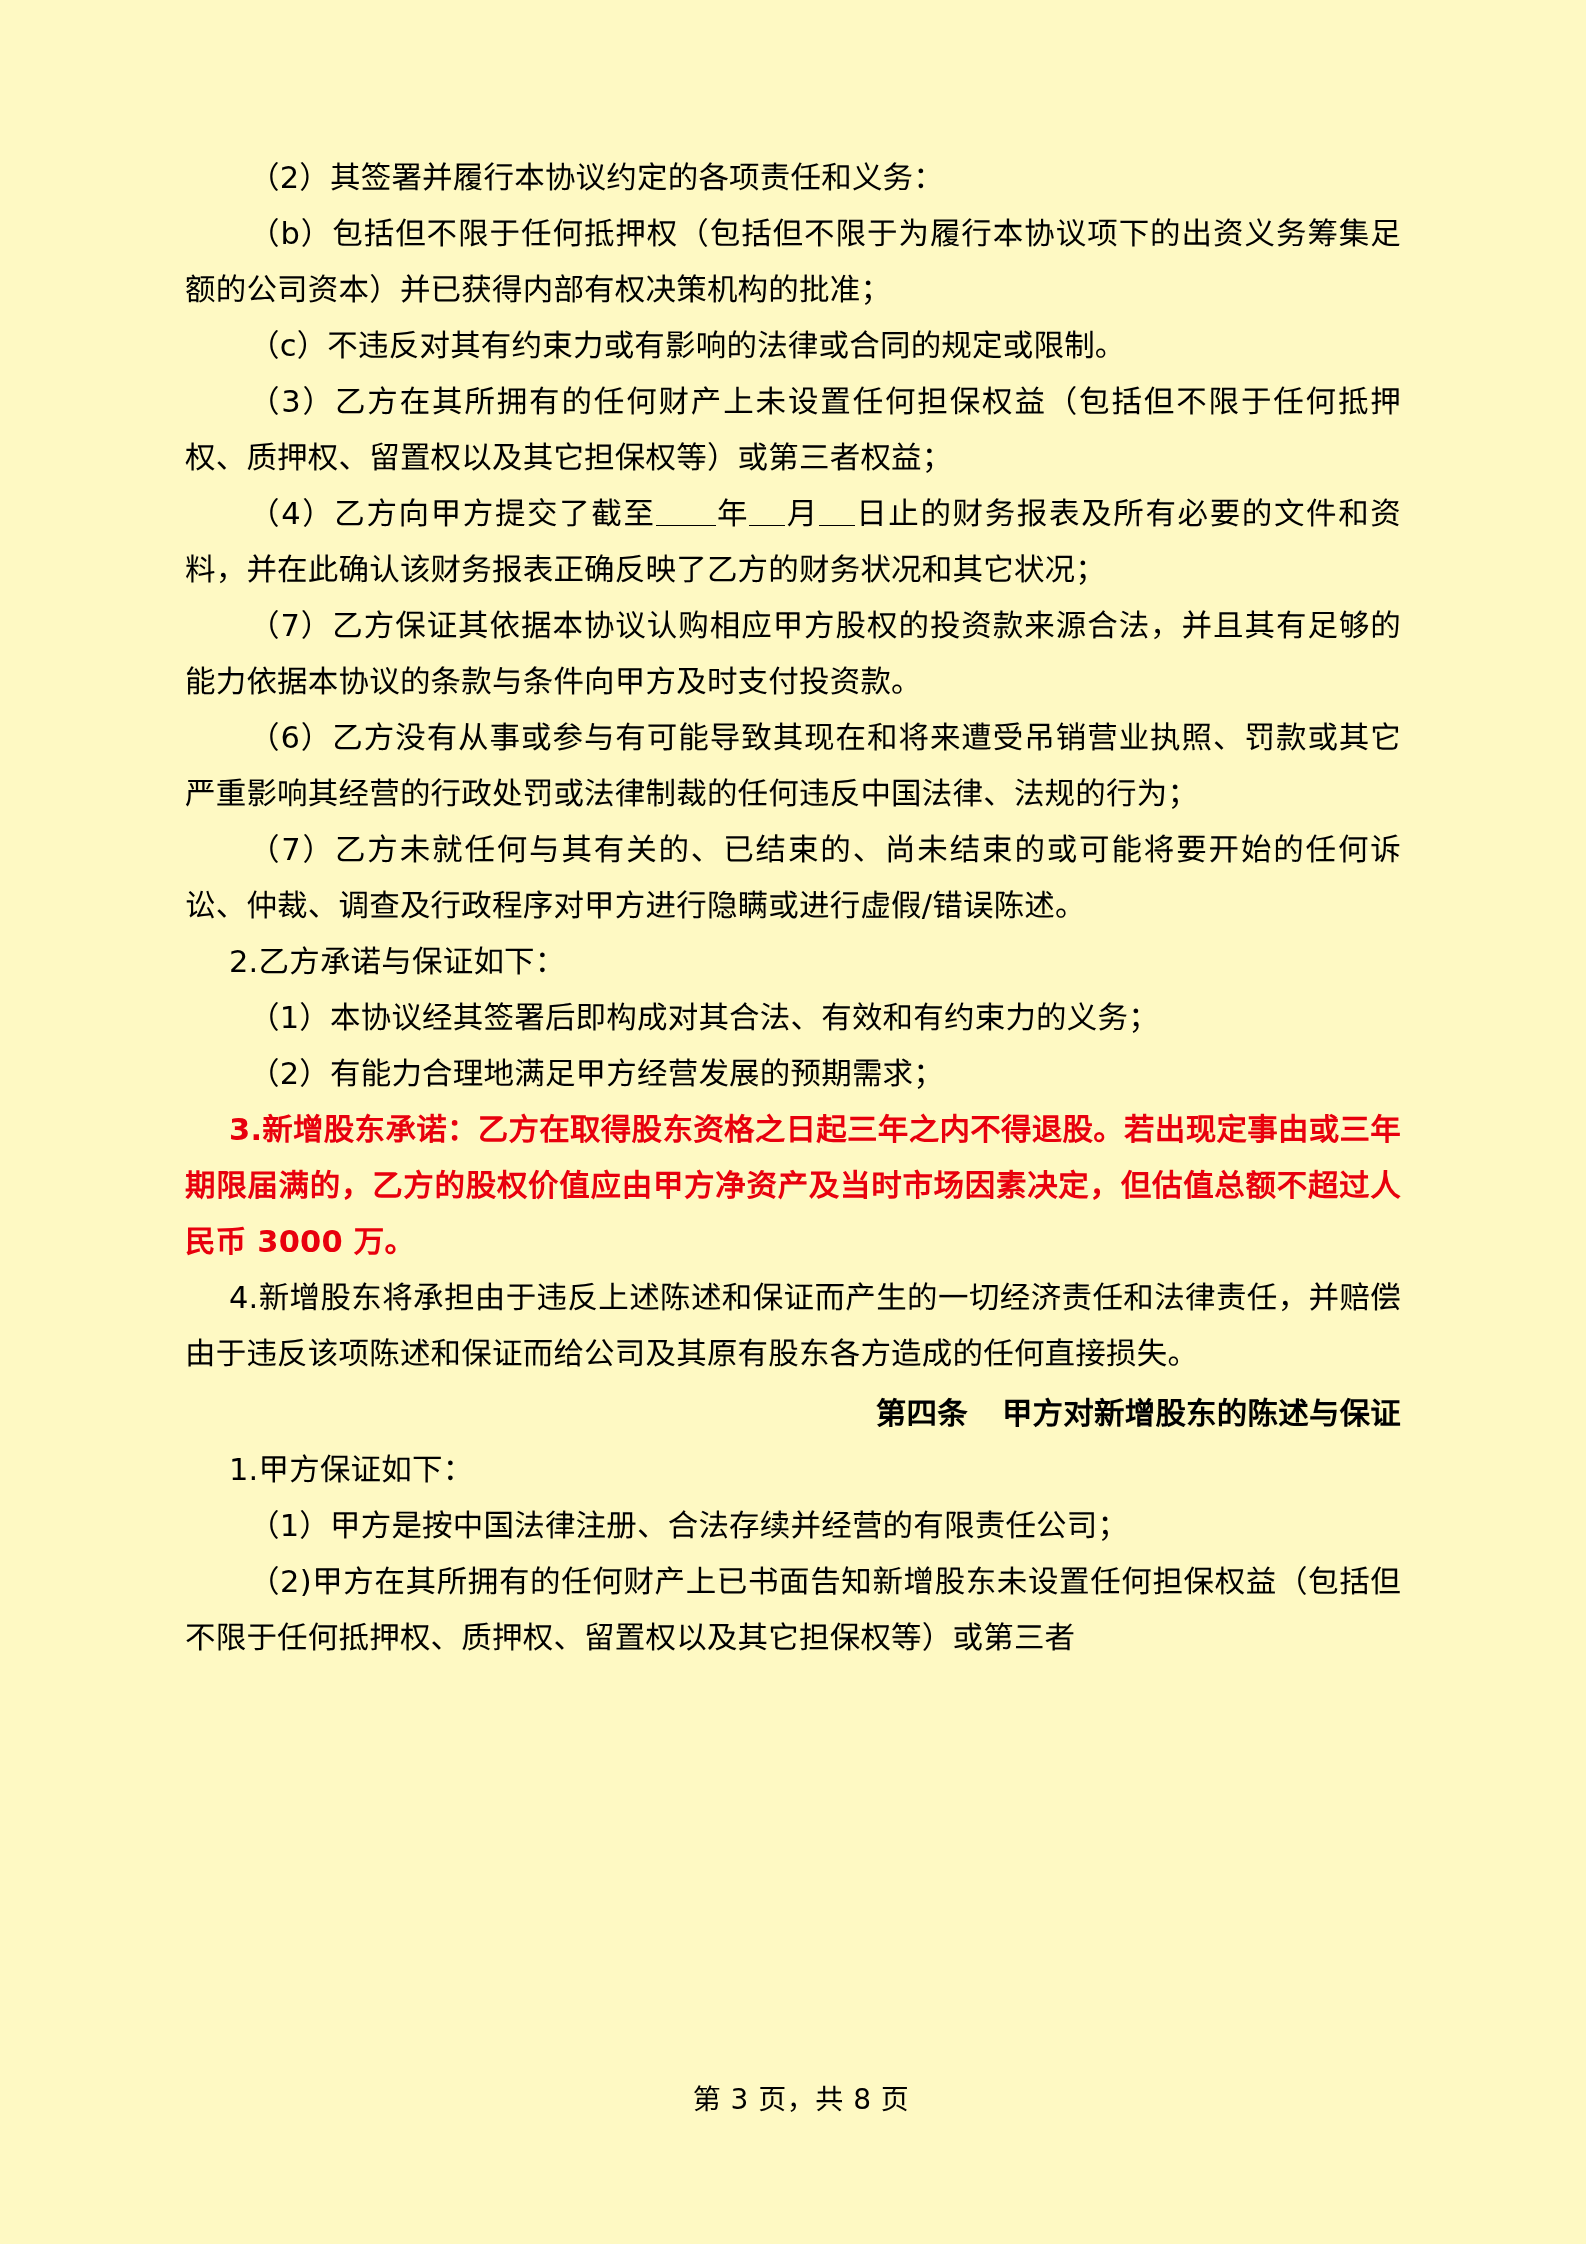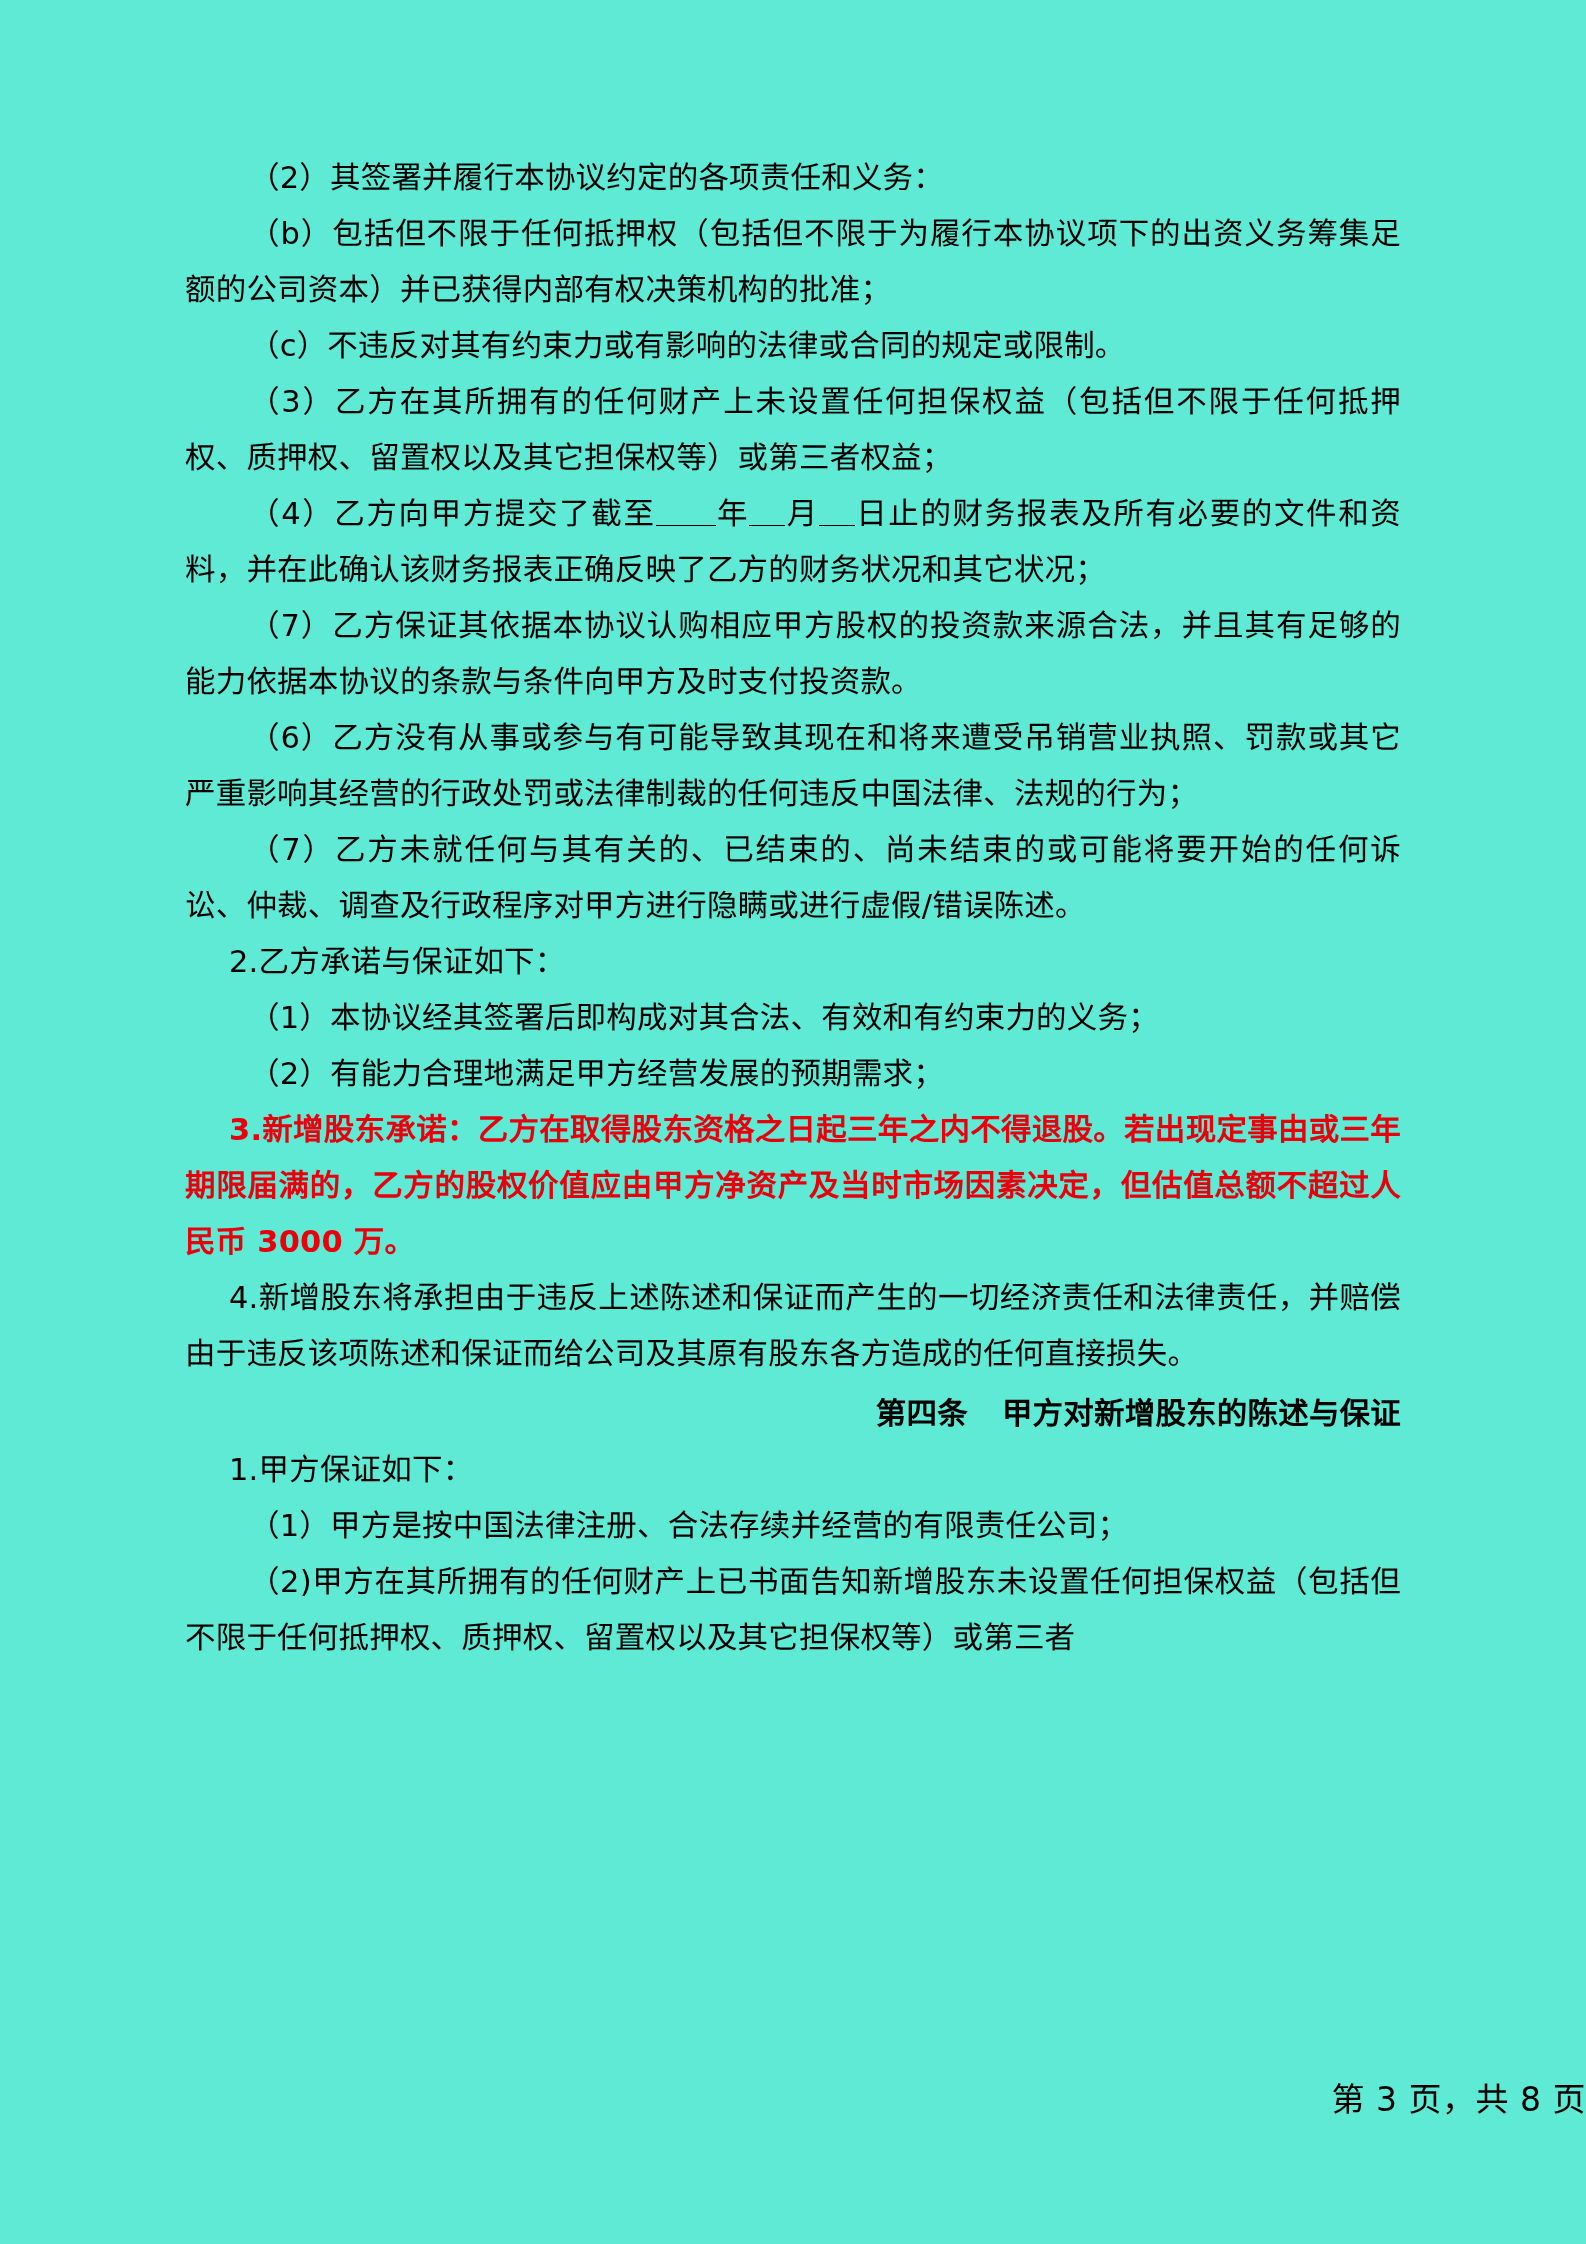--- a/index.html
+++ b/index.html
@@ -4,21 +4,21 @@
 <style>
   html, body {
     margin: 0;
     padding: 0;
     background: #ffffff;
   }
   .page {
     position: relative;
     width: 1586px;
     height: 2244px;
-    background: #5eead4;
+    background: #fef9c3;
     margin: 0 auto;
     box-sizing: border-box;
     padding: 150px 185px 0 185px;
     font-family: "DejaVu Sans", "Liberation Sans", sans-serif;
     color: #000000;
   }
   .body-col {
     width: 1216px;
   }
   p {
@@ -49,22 +49,22 @@
     border-bottom: 1.6px solid #000;
     vertical-align: -2px;
   }
   .bl-long { width: 60px; }
   .bl-short { width: 36px; }
   .footer {
     position: absolute;
     left: 0;
     right: 0;
     bottom: 128px;
-    text-align: right;
-    font-size: 33px;
+    text-align: center;
+    font-size: 28px;
     line-height: 32px;
     letter-spacing: 0.5px;
     color: #000;
     padding-left: 16px;
   }
 </style>
 </head>
 <body>
 
 <div class="page">

